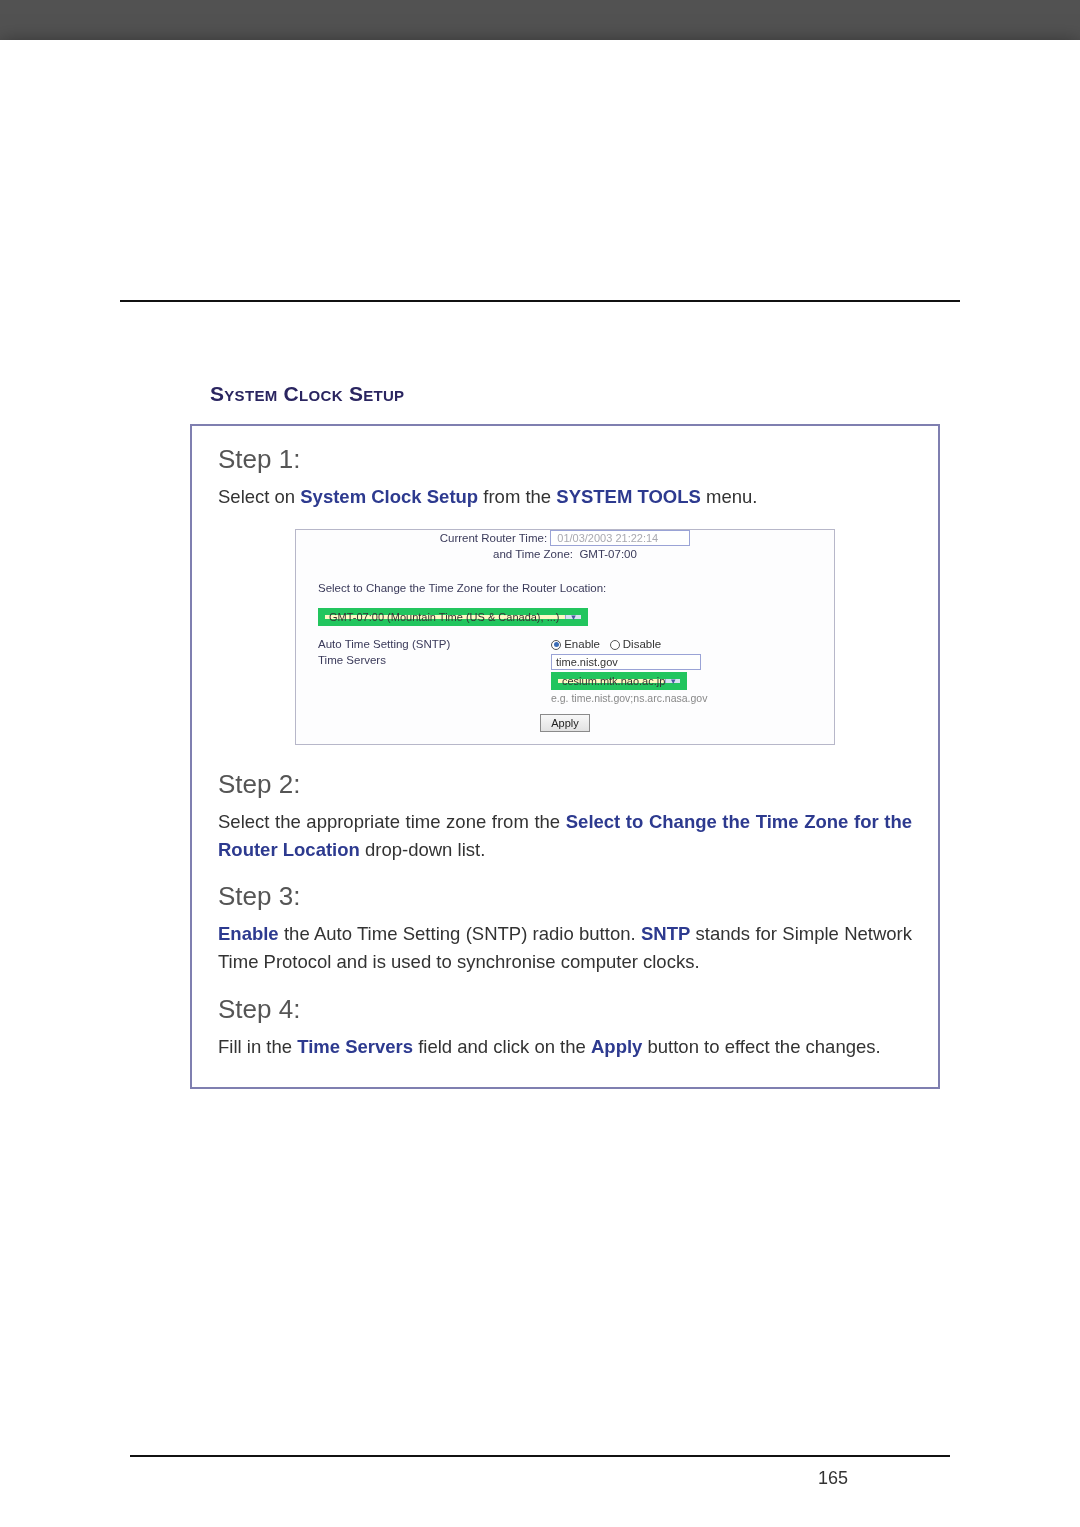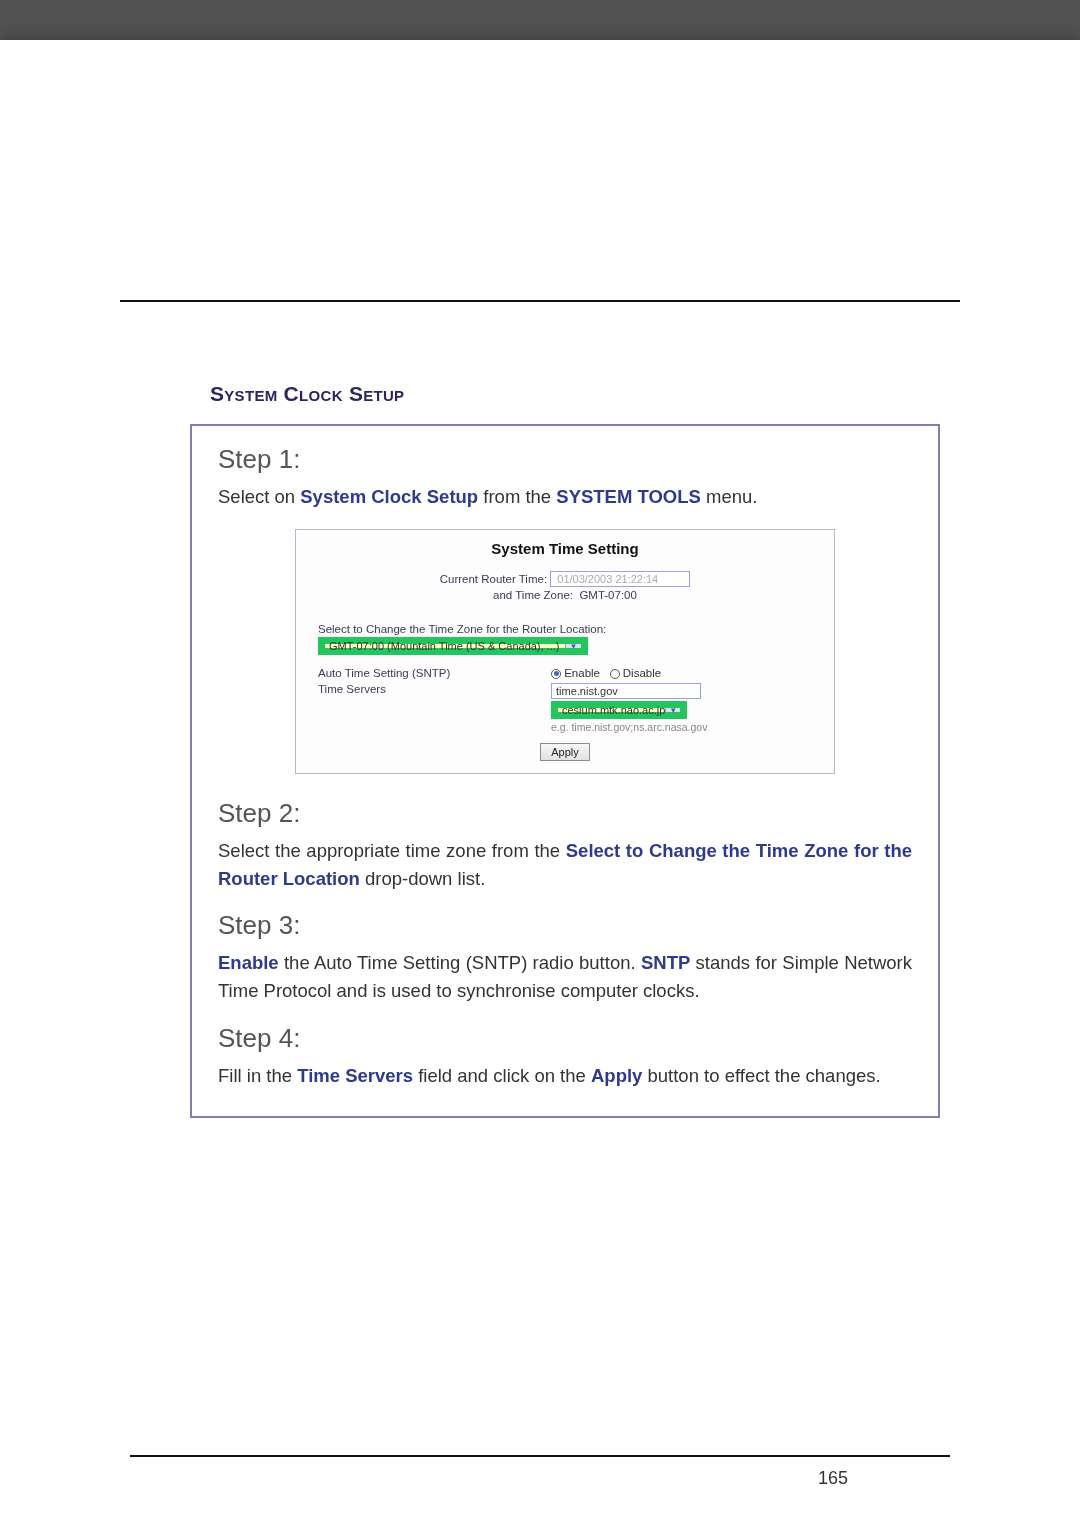--- a/index.html
+++ b/index.html
@@ -205,35 +205,34 @@
 
   <div class="steps-box">
 
     <div class="step-head first">Step 1:</div>
     <div class="step-body">
       <span>Select on </span><span class="blue-b">System Clock Setup</span><span> from the </span><span class="blue-b">SYSTEM TOOLS</span><span> menu.</span>
     </div>
 
     <div class="panel-wrap">
       <div class="panel">
-        <div class="panel-title">System Time Setting</div>
 
         <div class="crt-row">
           <span>Current Router Time:</span>
           <span class="crt-input">01/03/2003 21:22:14</span>
         </div>
         <div class="tz-row">
           <span>and Time Zone:</span>
           &nbsp;<span>GMT-07:00</span>
         </div>
 
         <div class="form-block">
 
 
-          <div style="font-size:11.5px;color:#3a3a5a;margin-bottom:2px;">Select to Change the Time Zone for the Router Location:</div>
+          <div style="font-size:11.5px;color:#3a3a5a;margin-bottom:14px;">Select to Change the Time Zone for the Router Location:</div>
           <div class="sel wide">
             <span>GMT-07:00 (Mountain Time (US &amp; Canada), ...)</span>
             <span class="sel-arrow">▾</span>
           </div>
 
           <div class="fld" style="margin-top:12px;">
             <div class="fld-label plain">Auto Time Setting (SNTP)</div>
             <div class="fld-ctrl">
               <span class="radio checked"></span>
               <span>Enable</span>

